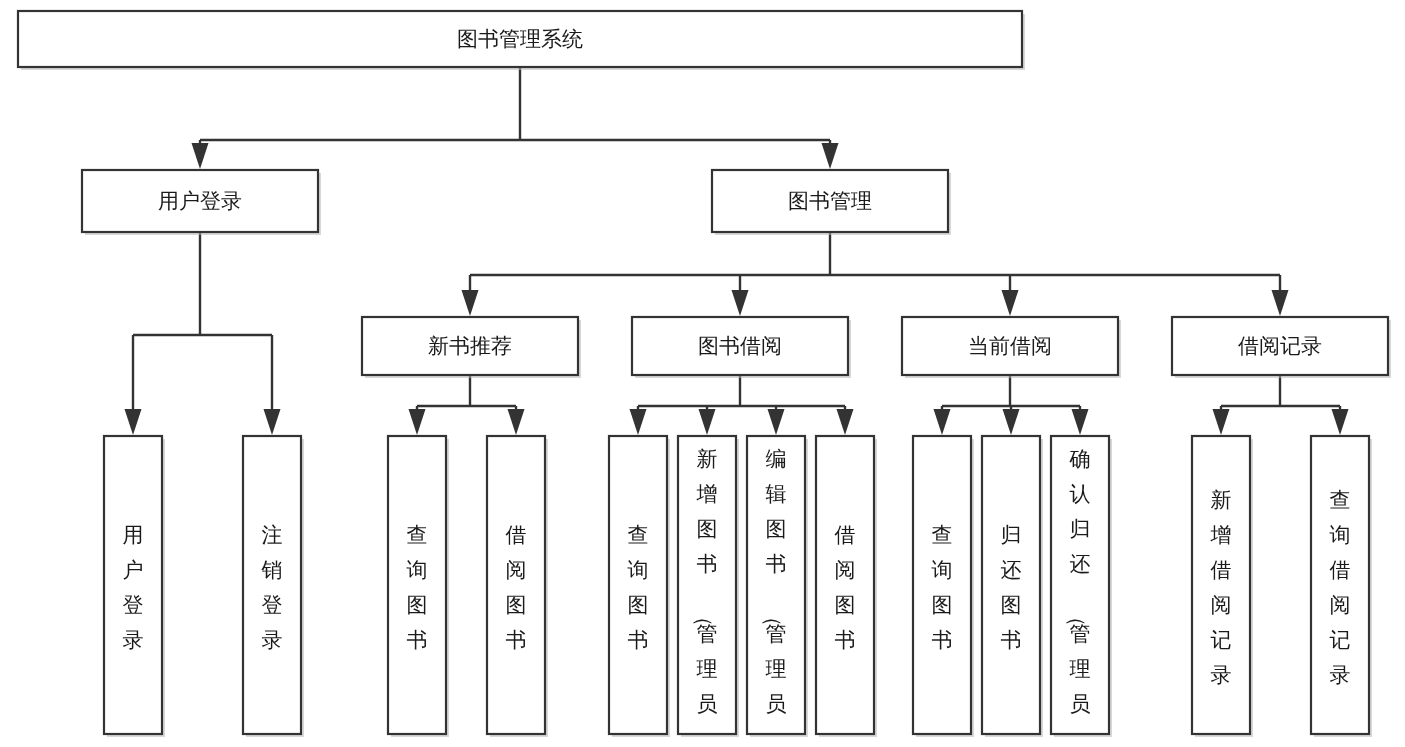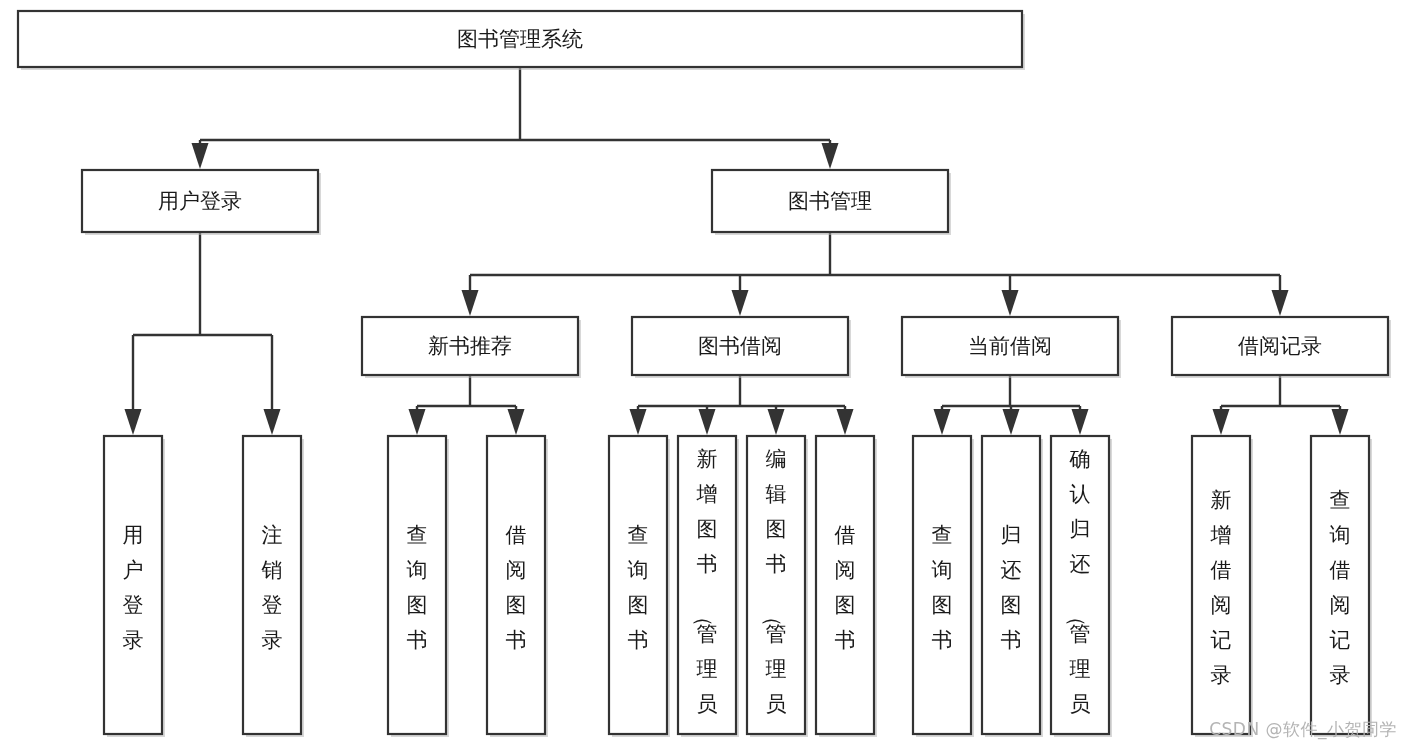--- a/index.html
+++ b/index.html
@@ -226,14 +226,13 @@
           <rect x="1192" y="436" width="58" height="298" class="node-box"></rect>
           <text x="1221" y="507.3" class="node-label-vertical"><tspan x="1221" dy="0">新</tspan><tspan x="1221" dy="35">增</tspan><tspan x="1221" dy="35">借</tspan><tspan x="1221" dy="35">阅</tspan><tspan x="1221" dy="35">记</tspan><tspan x="1221" dy="35">录</tspan></text>
         </g>
         <g>
           <rect x="1314" y="439" width="58" height="298" class="node-shadow"></rect>
           <rect x="1311" y="436" width="58" height="298" class="node-box"></rect>
           <text x="1340" y="507.3" class="node-label-vertical"><tspan x="1340" dy="0">查</tspan><tspan x="1340" dy="35">询</tspan><tspan x="1340" dy="35">借</tspan><tspan x="1340" dy="35">阅</tspan><tspan x="1340" dy="35">记</tspan><tspan x="1340" dy="35">录</tspan></text>
         </g>
       </g>
   </svg>
-  <div class="watermark">CSDN @软件_小贺同学</div>
 </div>
 
 </body></html>

